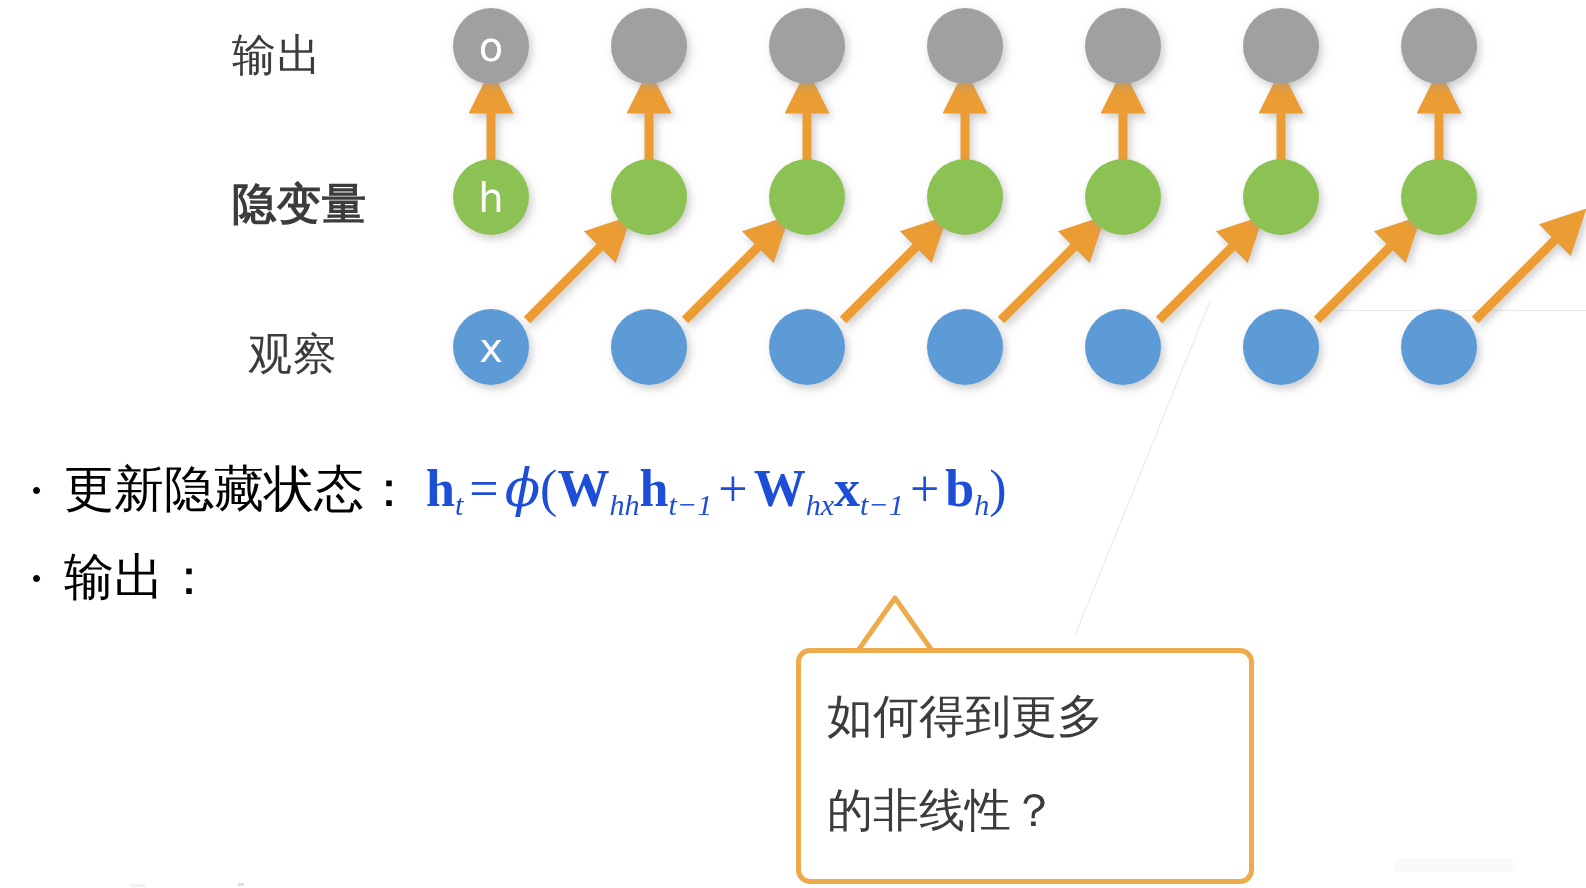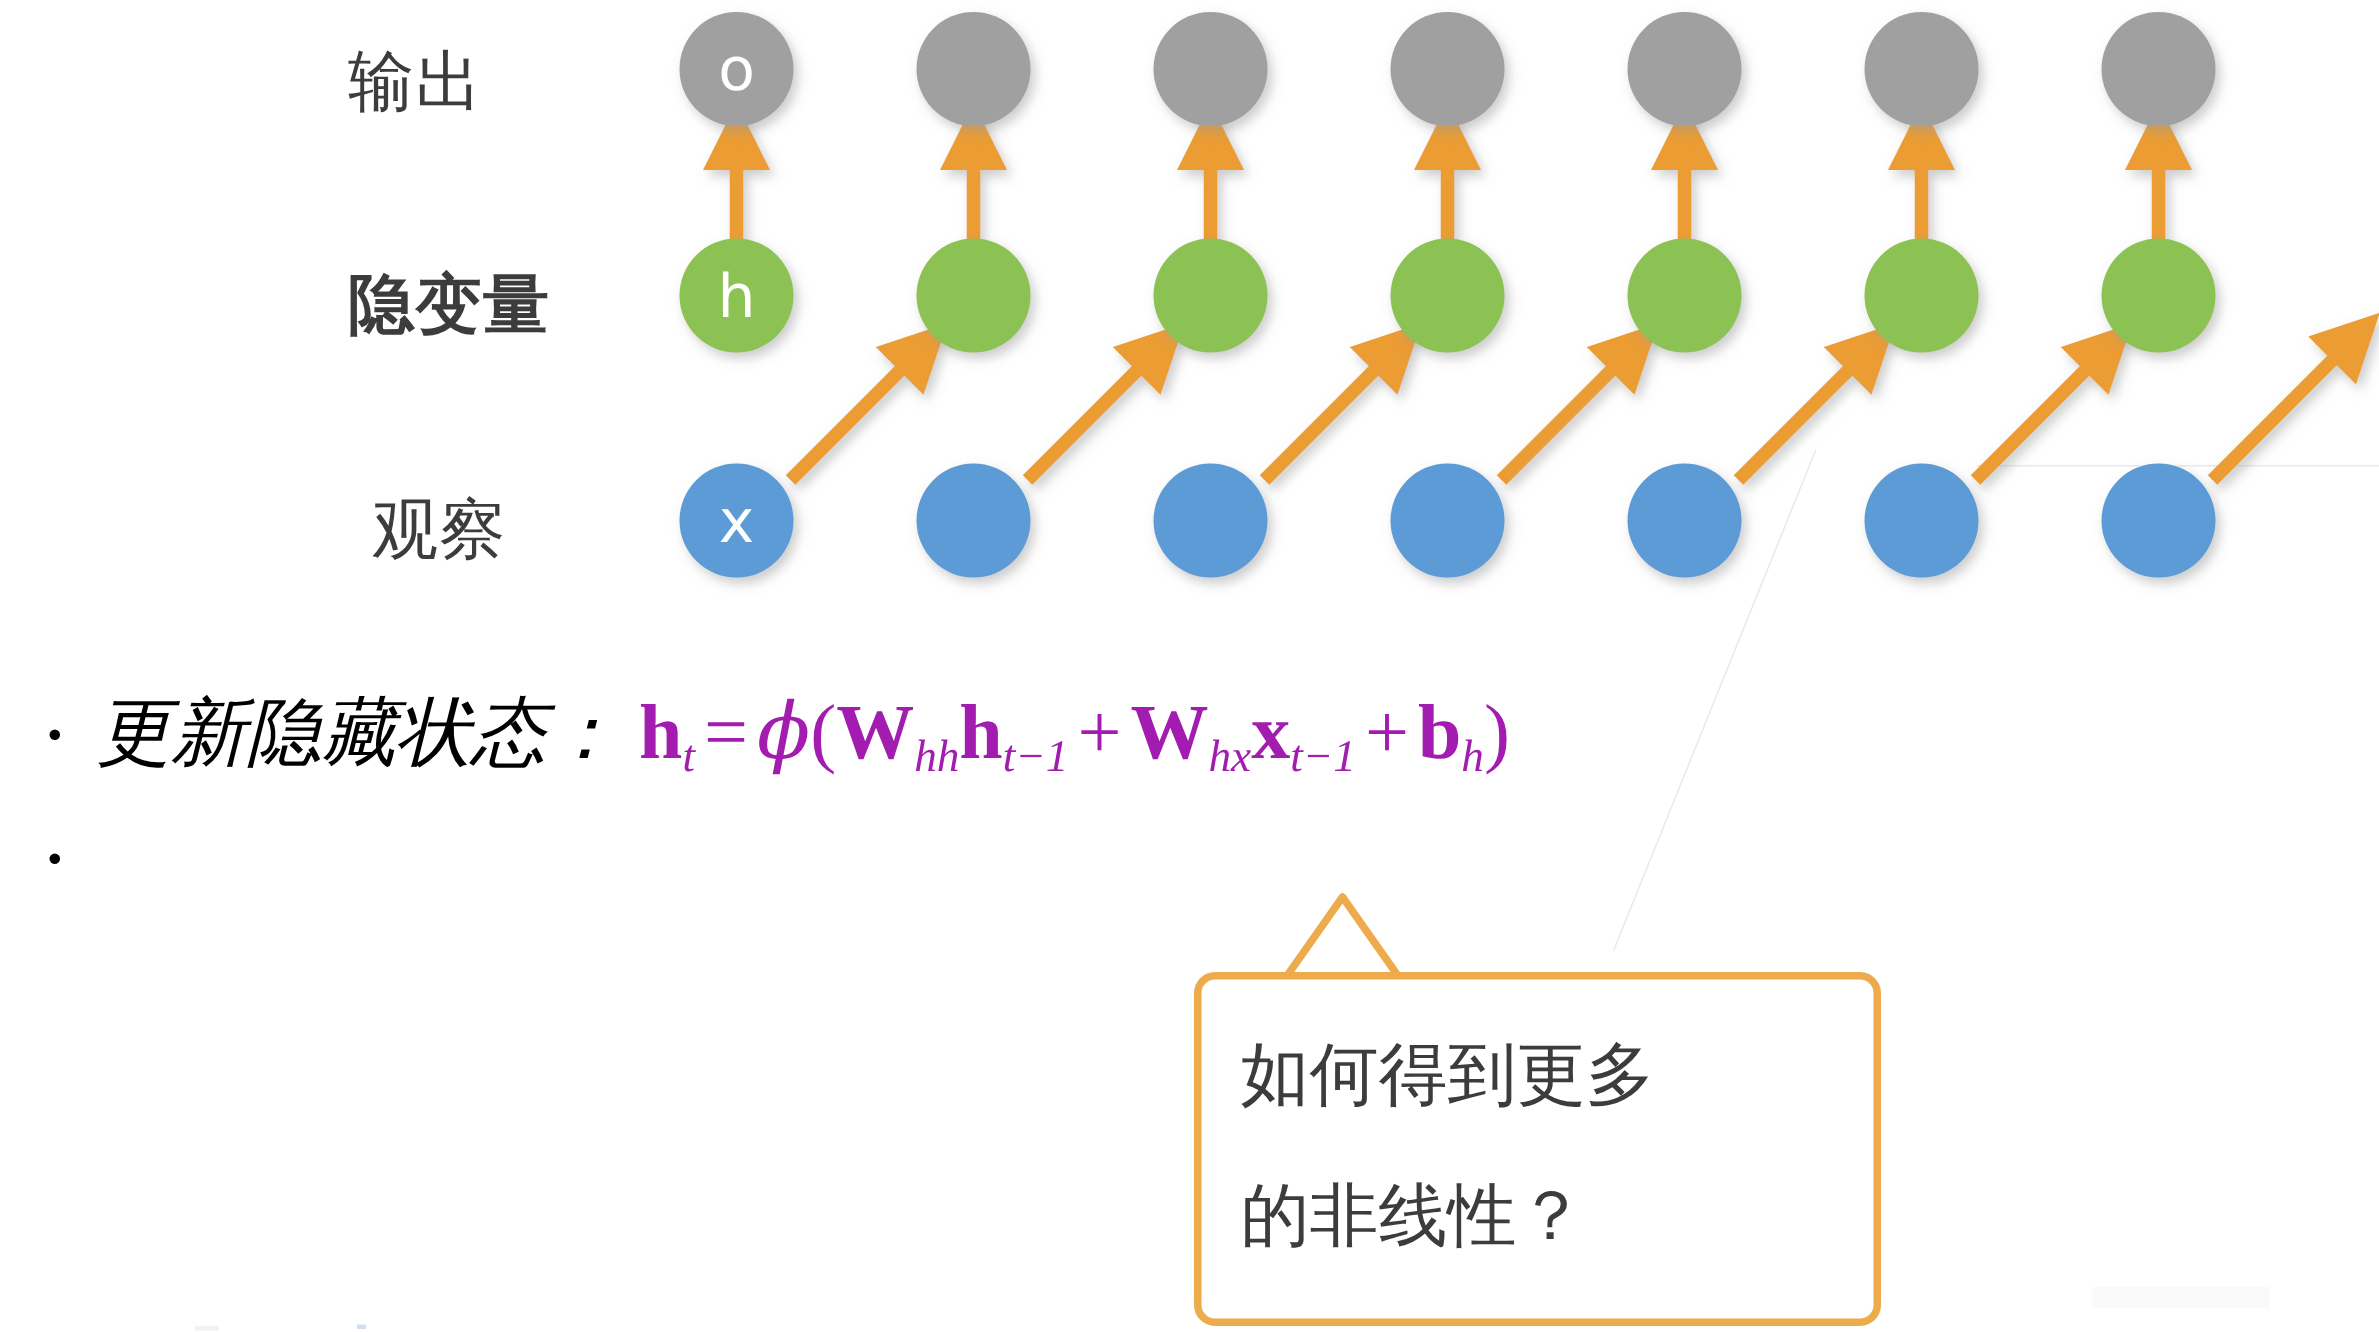--- a/index.html
+++ b/index.html
@@ -77,29 +77,28 @@
     line-height: 1;
     color: #000;
     margin-right: 6px;
     font-family: "DejaVu Sans", "Liberation Sans", sans-serif;
   }
   .bullet-cn {
     font-size: 50px;
     line-height: 1;
     color: #000;
     font-family: "DejaVu Sans", "Liberation Sans", sans-serif;
-    font-style: italic;
   }
 
   
   .math {
     font-family: "Liberation Serif", "DejaVu Serif", serif;
     font-size: 52px;
     line-height: 1;
-    color: #a21caf;
+    color: #1d4ed8;
     white-space: nowrap;
   }
   .math .bf { font-weight: bold; }
   .math .phi {
     font-style: italic;
     font-family: "DejaVu Serif", "Liberation Serif", serif;
     font-size: 52px;
   }
   .math sub {
     font-size: 0.58em;
@@ -234,20 +233,21 @@
   <div class="bullet-line" style="left:14px; top:462px;">
     <span class="bullet-dot">・</span>
     <span class="bullet-cn">更新隐藏状态：</span>
     <span class="math" style="margin-left:12px;">
       <span class="bf">h</span><sub>t</sub><span class="op">=</span><span class="phi">ϕ</span><span>(</span><span class="bf">W</span><sub>hh</sub><span class="bf">h</span><sub>t−1</sub><span class="op">+</span><span class="bf">W</span><sub>hx</sub><span class="bf">x</span><sub>t−1</sub><span class="op">+</span><span class="bf">b</span><sub>h</sub><span>)</span>
     </span>
   </div>
 
   <div class="bullet-line" style="left:14px; top:552px;">
     <span class="bullet-dot">・</span>
+    <span class="bullet-cn">输出：</span>
   </div>
 
   <svg id="callout-tail" viewBox="0 0 130 64" xmlns="http://www.w3.org/2000/svg">
     <path d="M2,60 L40,6 L78,60" fill="#ffffff" stroke="#eeab4c" stroke-width="5" stroke-linejoin="round" stroke-linecap="round"></path>
     <rect x="4" y="56" width="76" height="10" fill="#ffffff"></rect>
   </svg>
 
   <div id="callout">
     <div class="callout-text" style="top:40px;">如何得到更多</div>
     <div class="callout-text" style="top:134px;">的非线性？</div>

